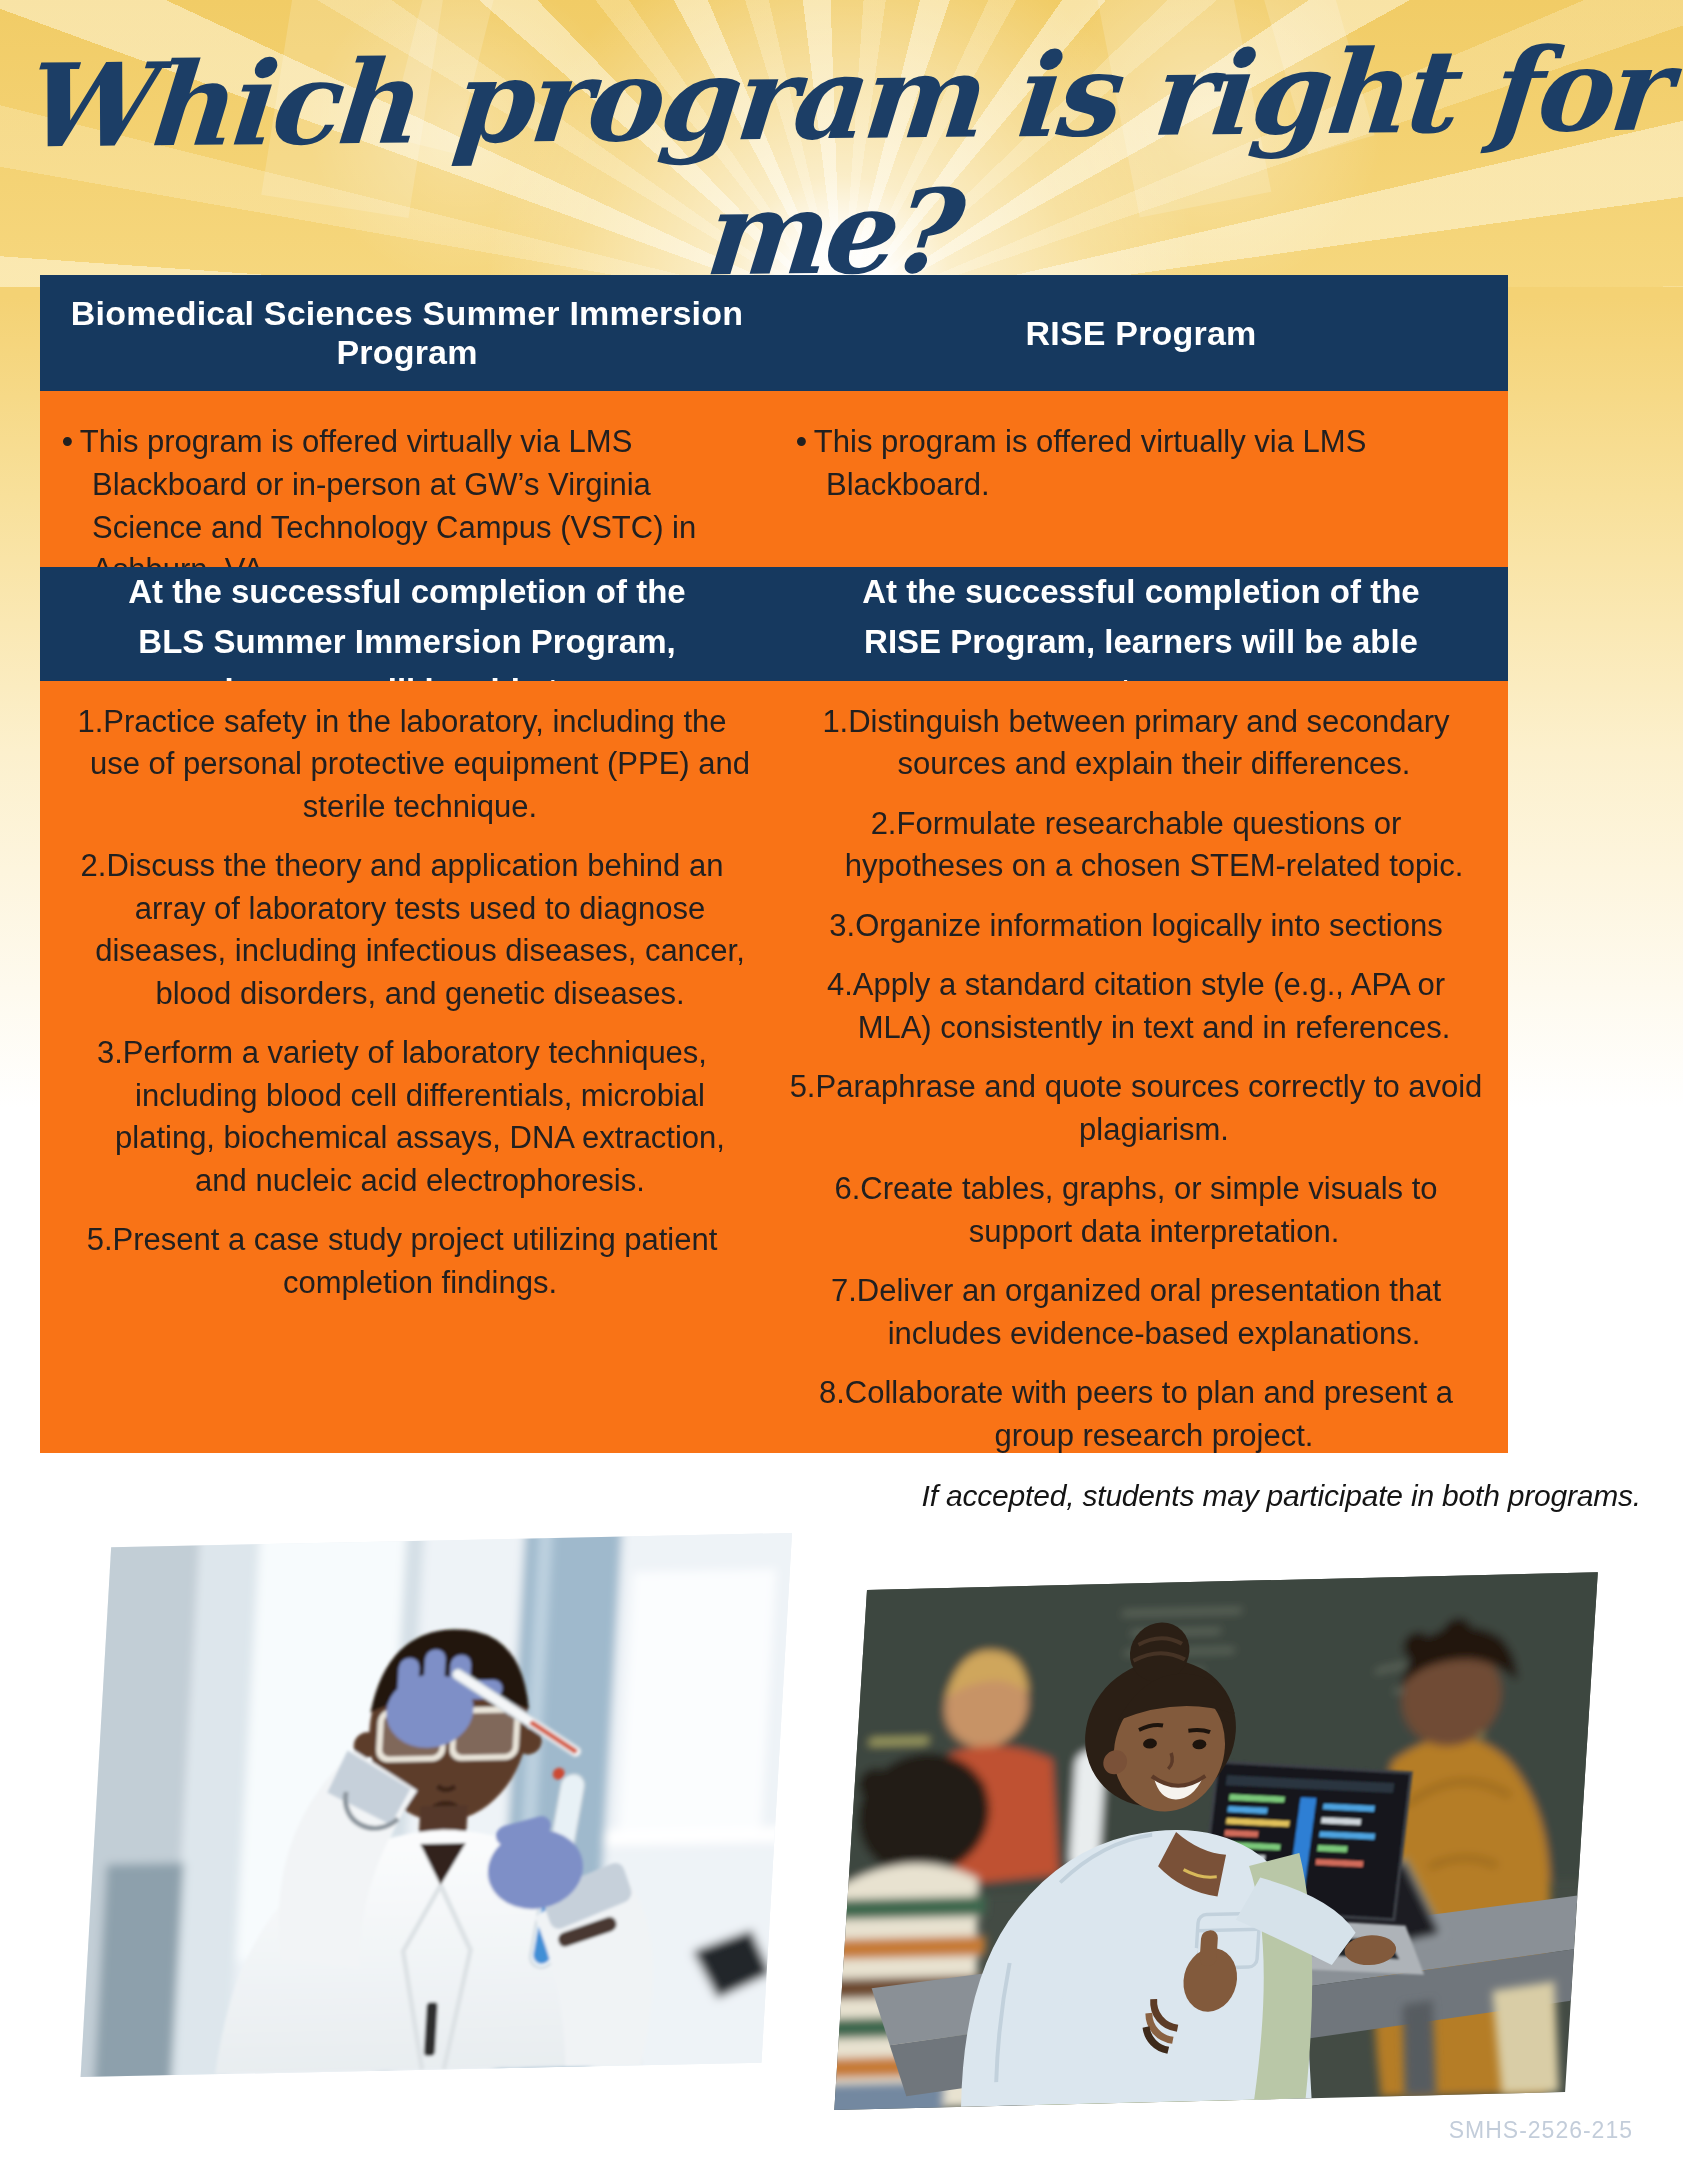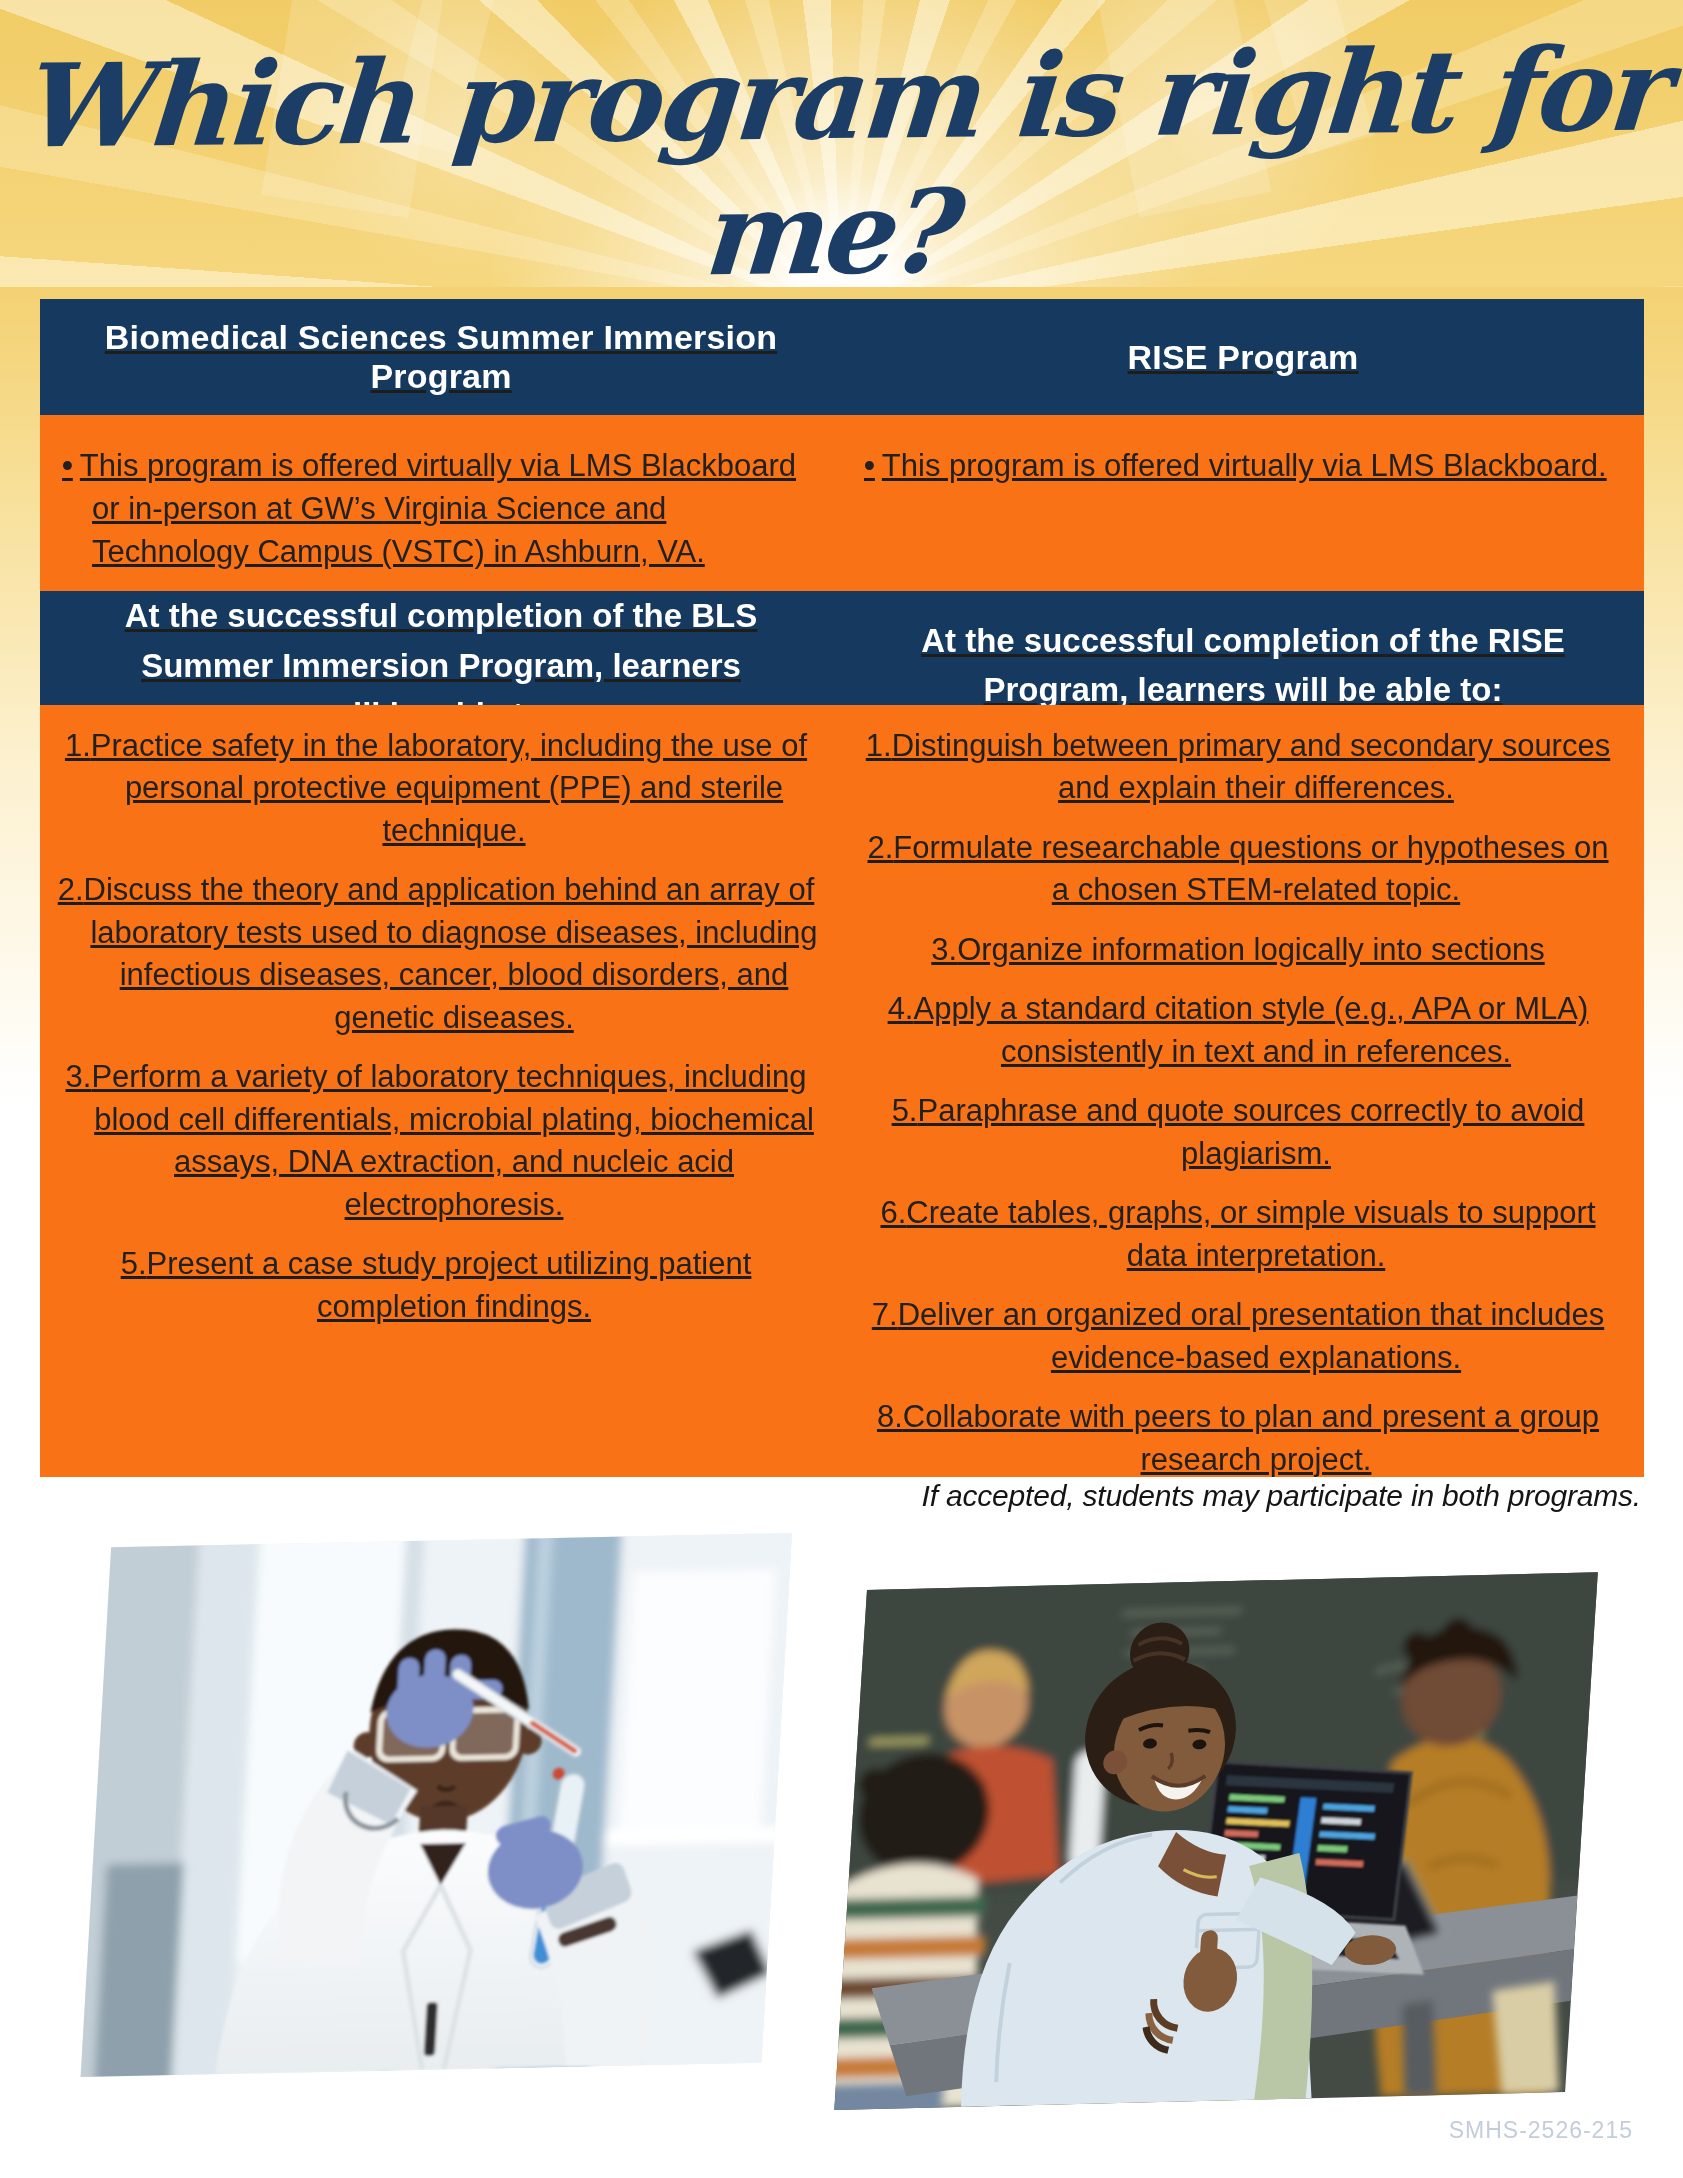--- a/index.html
+++ b/index.html
@@ -26,22 +26,22 @@
   .panel{position:absolute;background:rgba(255,255,255,.16);}
   .panel.p1{left:282px;top:-69px;width:149px;height:277px;transform:rotate(9deg);}
   .panel.p2{left:416px;top:-89px;width:69px;height:238px;transform:rotate(14deg);}
   .panel.p3{left:1114px;top:-50px;width:134px;height:257px;transform:rotate(-11deg);}
   .panel.p4{left:1277px;top:-69px;width:69px;height:218px;transform:rotate(-16deg);}
   .title{position:absolute;left:0;right:0;top:30px;text-align:center;}
   .title span{display:inline-block;transform:skewX(-7deg) rotate(-.6deg);
         font-family:"DejaVu Serif",serif;font-style:italic;font-weight:700;
         font-size:115px;letter-spacing:-4px;color:#1c3e66;}
   
-  .tbl{position:absolute;left:40px;top:299px;width:1604px;
-       display:grid;grid-template-rows:116px 176px 114px 772px;text-decoration:underline;}
+  .tbl{position:absolute;left:40px;top:275px;width:1468px;
+       display:grid;grid-template-rows:116px 176px 114px 772px;}
   .row{display:grid;grid-template-columns:1fr 1fr;}
   .row.navy{background:#16395f;color:#ffffff;}
   .row.blue{background:#f97316;}
   .hcell{display:flex;align-items:center;justify-content:center;text-align:center;
          font-weight:700;font-size:34px;letter-spacing:0.2px;padding:0 30px;}
   .h2cell{display:flex;align-items:center;justify-content:center;text-align:center;
          font-weight:700;font-size:33px;line-height:1.5;padding:0 71px;}
   .dcell{padding:30px 26px 0 22px;font-size:31px;line-height:1.38;color:#222020;}
   .bitem{padding-left:30px;text-indent:-30px;}
   .bitem::before{content:"\2022";padding-right:7px;font-weight:700;}

